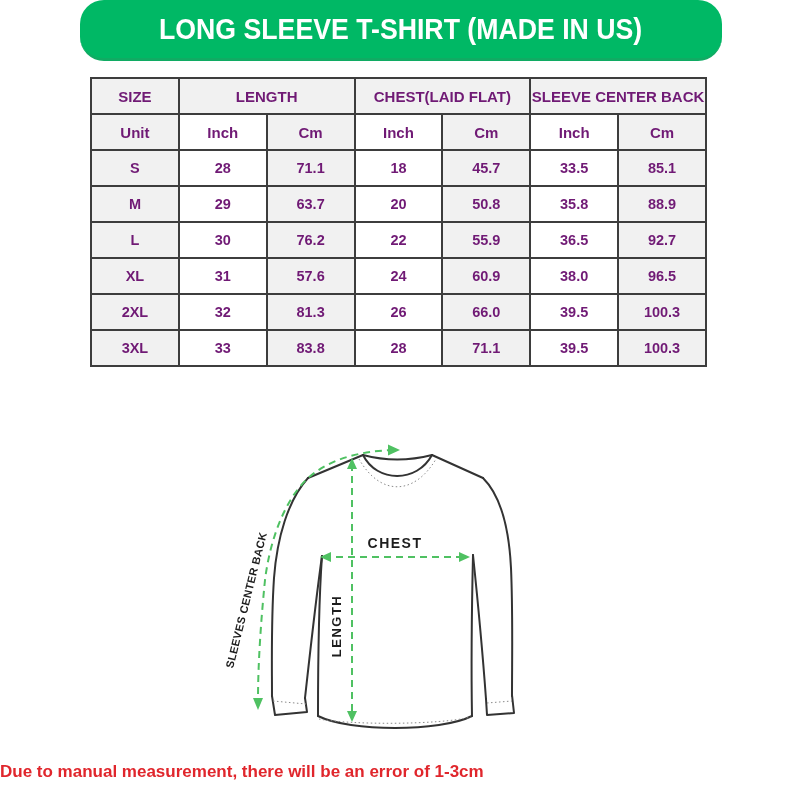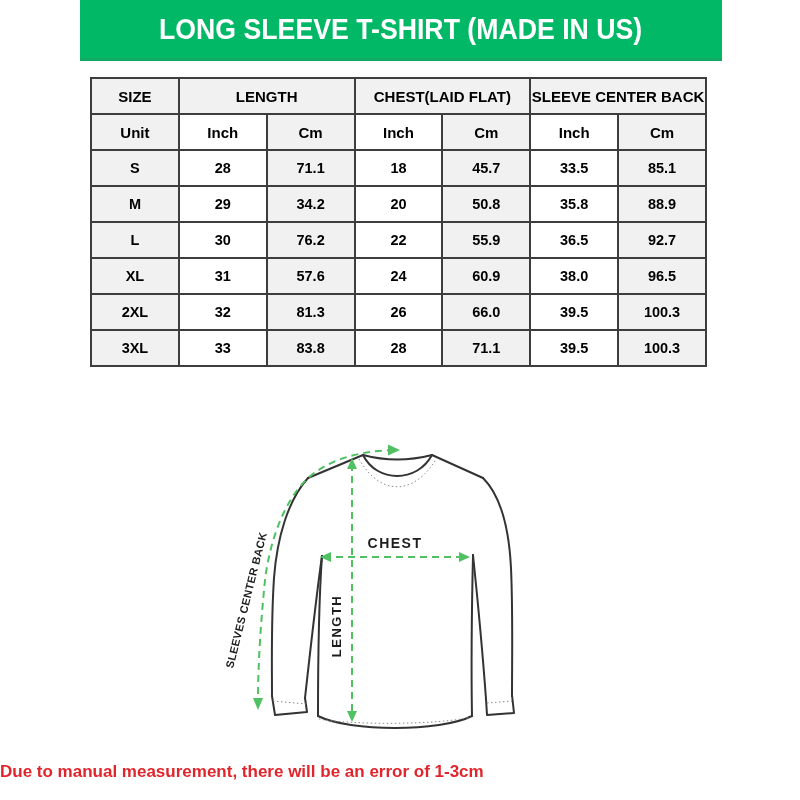--- a/index.html
+++ b/index.html
@@ -9,32 +9,32 @@
     position: relative;
     width: 800px; height: 800px;
     background: #ffffff;
     overflow: hidden;
   }
   
   .banner {
     position: absolute; left: 80px; top: 0; width: 642px; height: 61px;
     background: #00b865;
     border-bottom: 3px solid #10ab63;
-    display: flex; align-items: center; justify-content: center;
+    display: flex; align-items: center; justify-content: center; border-radius: 24px;
   }
   .banner-title {
     color: #ffffff; font-size: 29px; font-weight: bold;
     letter-spacing: 0px; white-space: nowrap;
     transform: scaleX(0.92); transform-origin: center;
   }
   
   .size-table {
     position: absolute; left: 90px; top: 77px; width: 617px;
     border-collapse: collapse; table-layout: fixed;
-    font-size: 14.5px; color: #000000;
+    font-size: 14.5px; color: #701a75;
   }
   .size-table th, .size-table td {
     border: 2px solid #3d3d3d;
     height: 36px; text-align: center; vertical-align: middle;
     font-weight: bold; background: #ffffff;
   }
   .size-table .shade { background: #f1f1f1; }
   .size-table thead th { font-size: 15px; }
   
   .diagram { position: absolute; left: 220px; top: 428px; width: 360px; height: 332px; }
@@ -78,21 +78,21 @@
           <td>28</td>
           <td class="shade">71.1</td>
           <td>18</td>
           <td class="shade">45.7</td>
           <td>33.5</td>
           <td class="shade">85.1</td>
         </tr>
         <tr>
           <td class="shade">M</td>
           <td>29</td>
-          <td class="shade">34.2</td>
+          <td class="shade">63.7</td>
           <td>20</td>
           <td class="shade">50.8</td>
           <td>35.8</td>
           <td class="shade">88.9</td>
         </tr>
         <tr>
           <td class="shade">L</td>
           <td>30</td>
           <td class="shade">76.2</td>
           <td>22</td>

